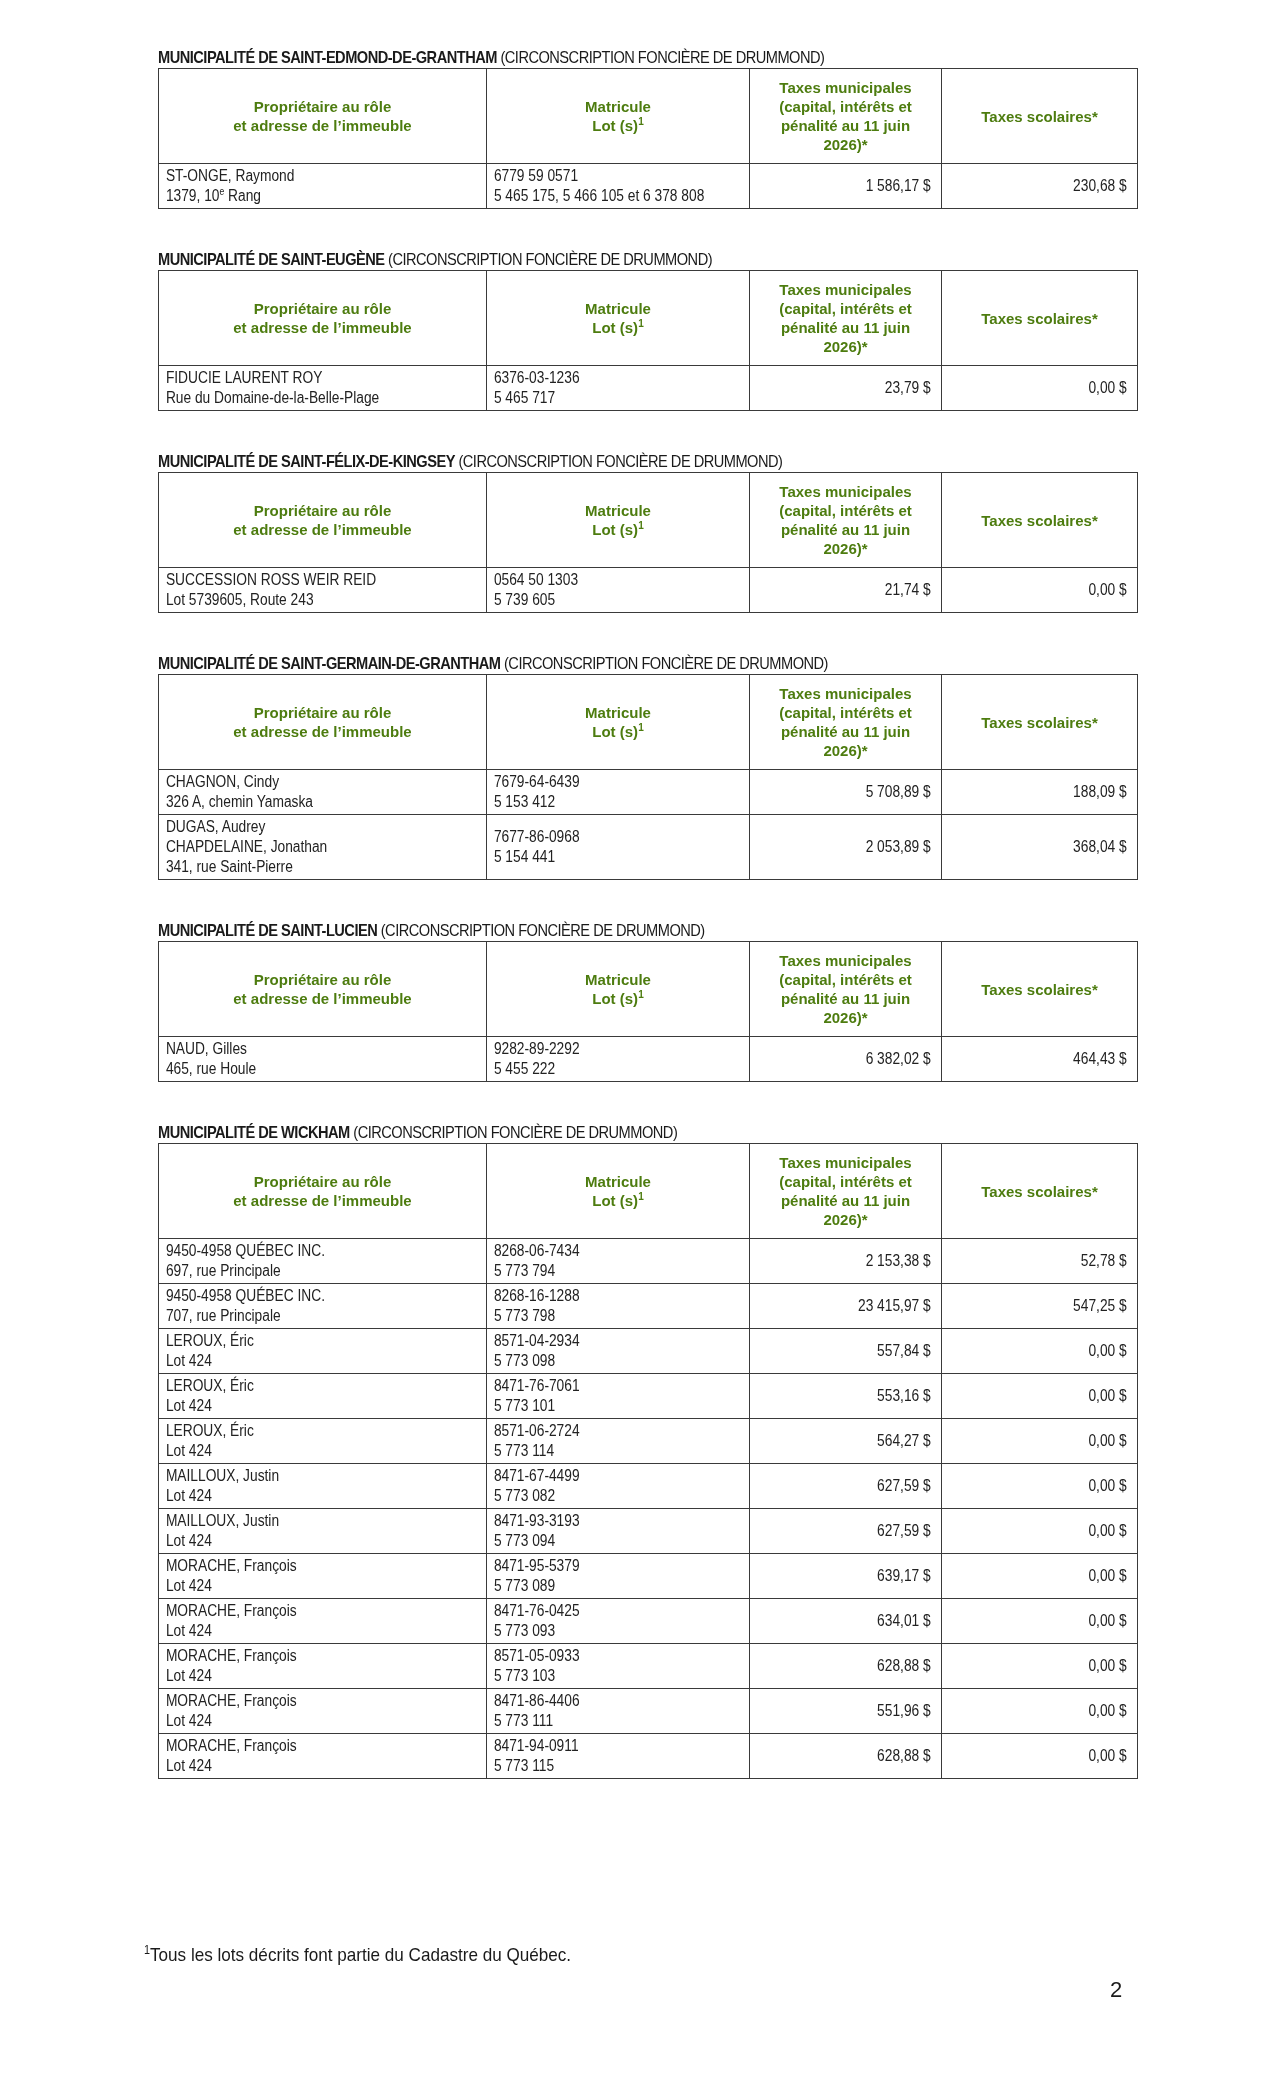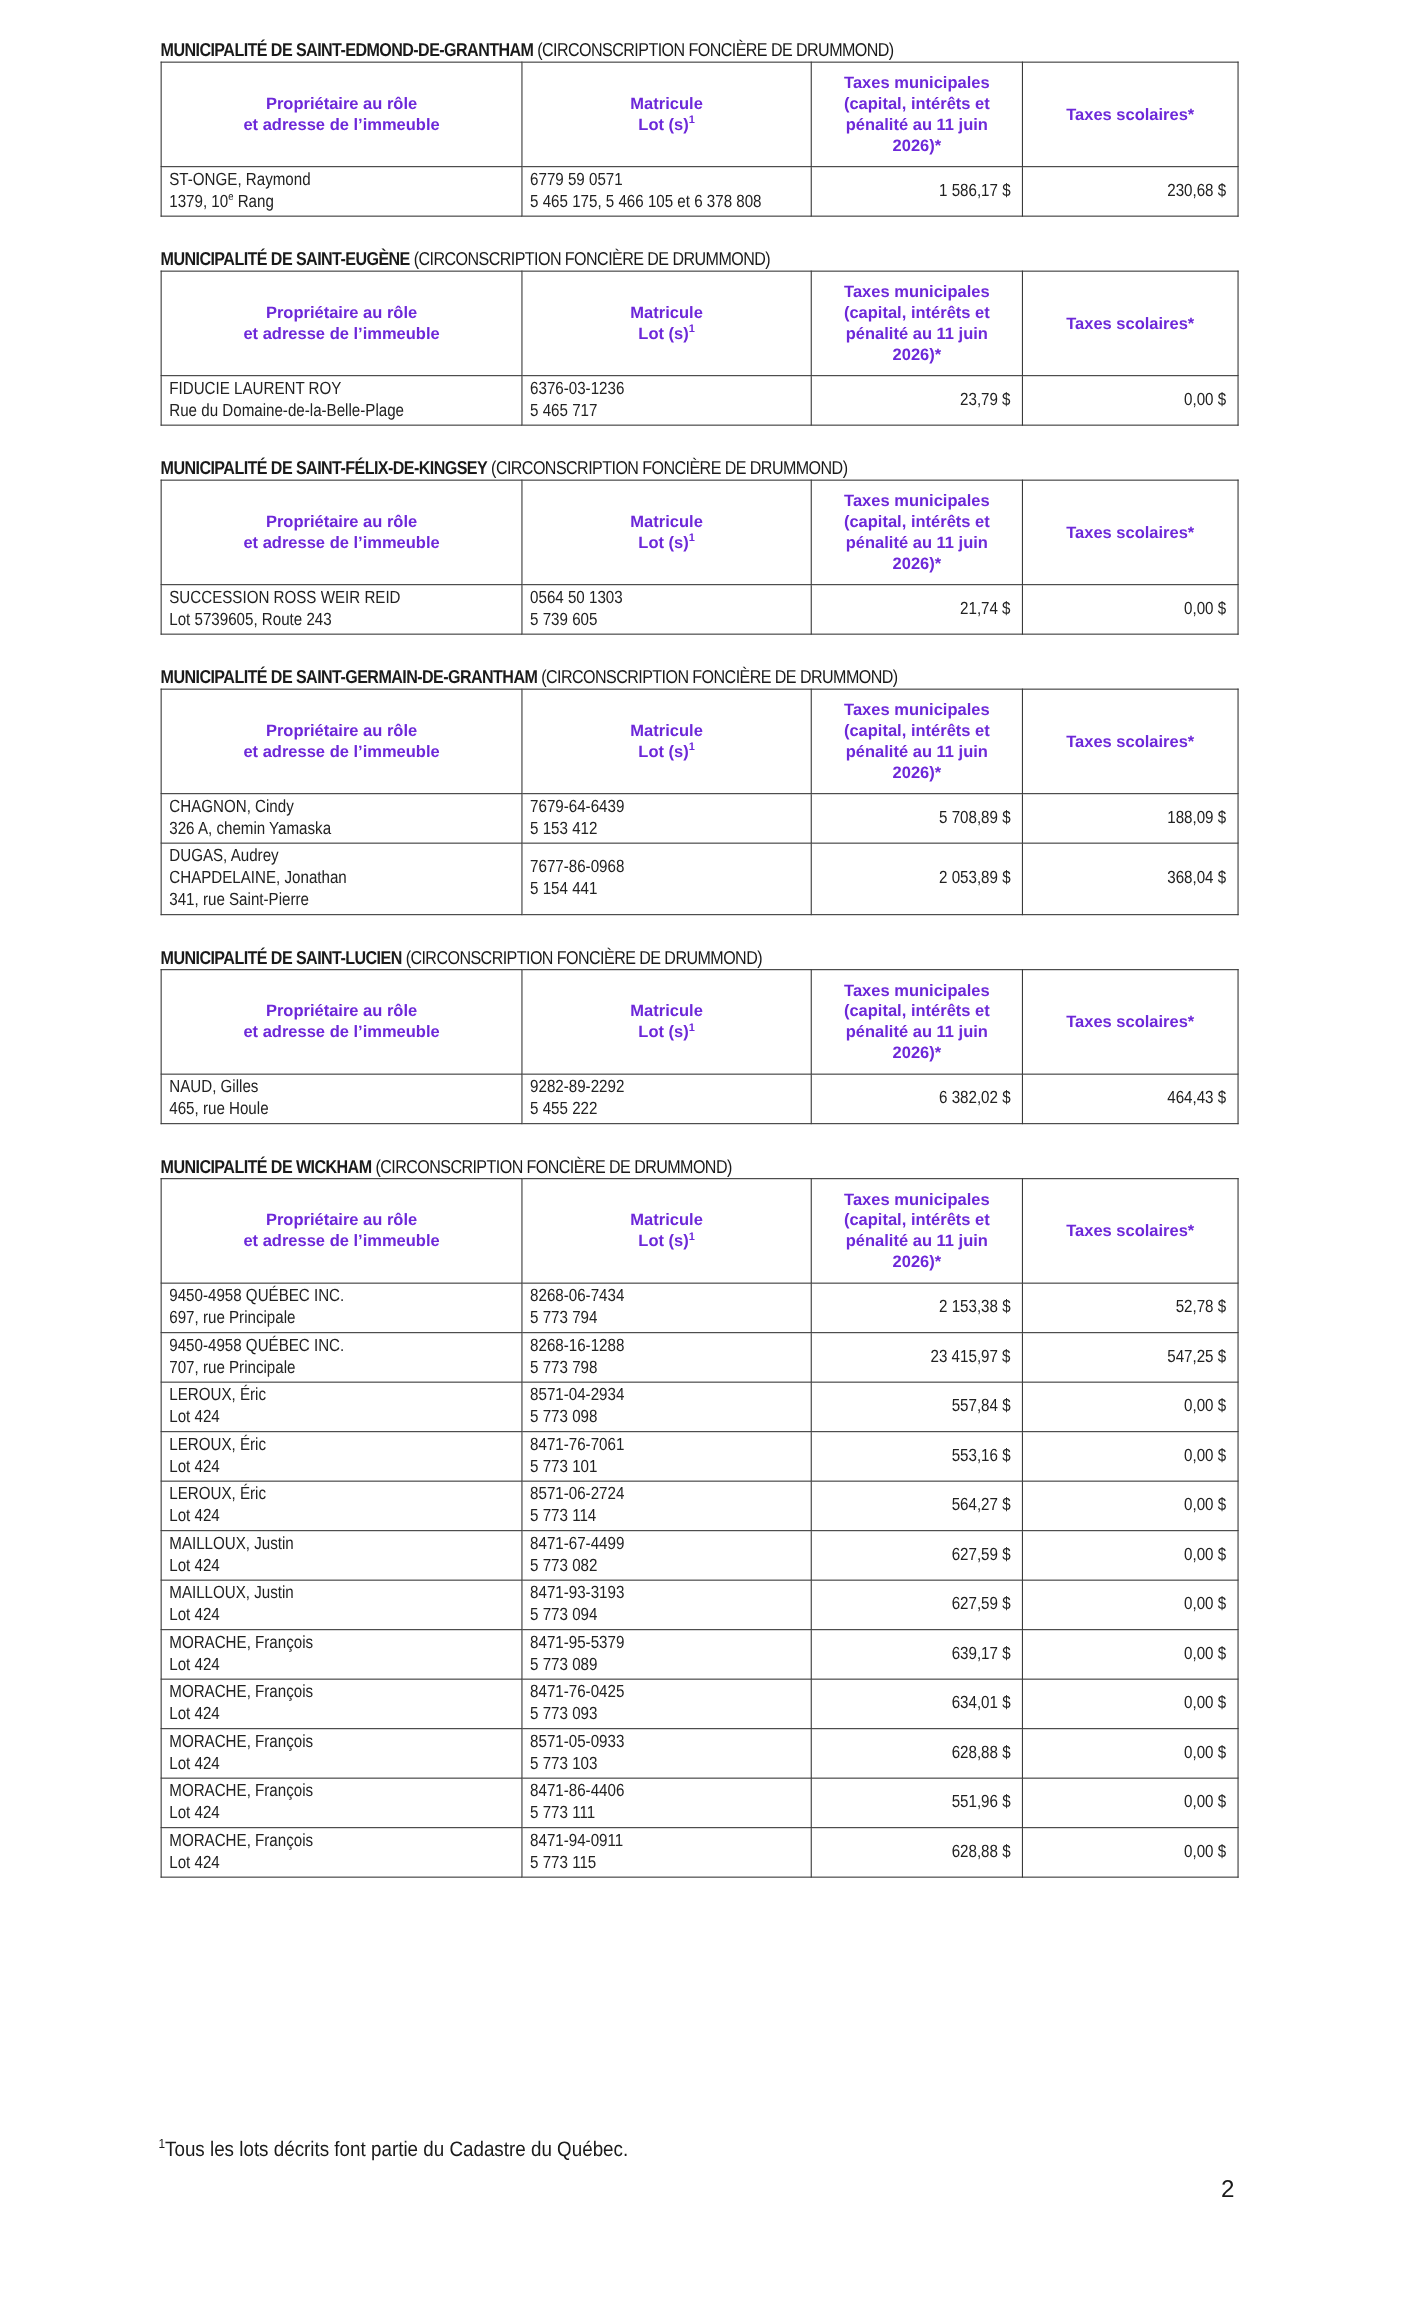--- a/index.html
+++ b/index.html
@@ -1,21 +1,21 @@
 <!DOCTYPE html>
 <html><head>
 <meta charset="utf-8">
 <style>
   html, body { margin: 0; padding: 0; background: #ffffff; }
   body {
     width: 1275px; height: 2100px; position: relative; overflow: hidden;
     font-family: "Liberation Sans", sans-serif; color: #1a1a1a;
   }
   .page { position: absolute; left: 146px; top: 36px; width: 980px; }
-  .section { margin: 0; }
+  .section { margin: 12px; }
   .section-title {
     font-family: "Liberation Sans", sans-serif;
     font-size: 17px; line-height: 20px; height: 20px;
     white-space: nowrap; letter-spacing: -0.6px;
     transform: scaleX(0.86); transform-origin: left top;
   }
   .section-title .muni { font-weight: bold; }
   .section-title .circ { font-weight: normal; }
   table.tax {
     border-collapse: collapse; width: 979px; table-layout: fixed;
@@ -23,21 +23,21 @@
   }
   table.tax col.c1 { width: 328px; }
   table.tax col.c2 { width: 263px; }
   table.tax col.c3 { width: 192px; }
   table.tax col.c4 { width: 196px; }
   table.tax th, table.tax td {
     border: 1.5px solid #3a3a3a; padding: 0;
   }
   table.tax th {
     height: 94px; font-weight: bold; font-size: 15px; line-height: 19px;
-    text-align: center; vertical-align: middle; color: #6d28d9;
+    text-align: center; vertical-align: middle; color: #4d7c0f;
   }
   table.tax th .hl { display: block; }
   table.tax td {
     font-size: 16px; line-height: 20px; vertical-align: middle;
     color: #222;
   }
   .cell-inner {
     display: block; padding: 2px 8px 2px 8px;
     transform: scaleX(0.86); transform-origin: left center;
     white-space: nowrap;

